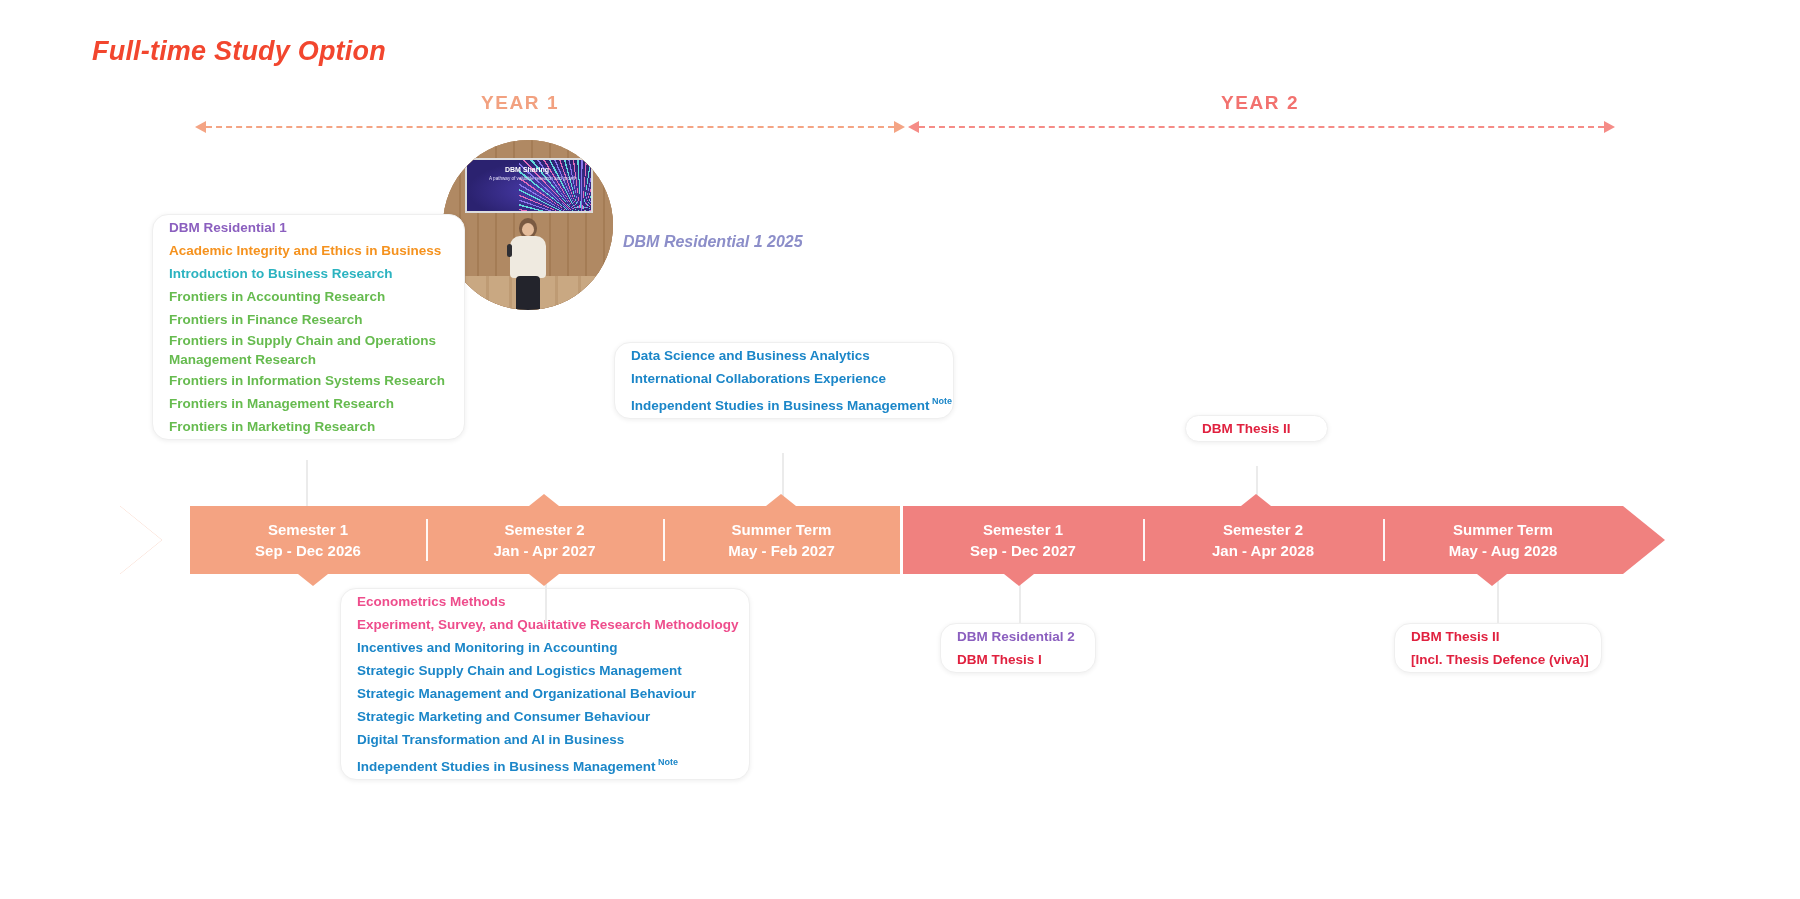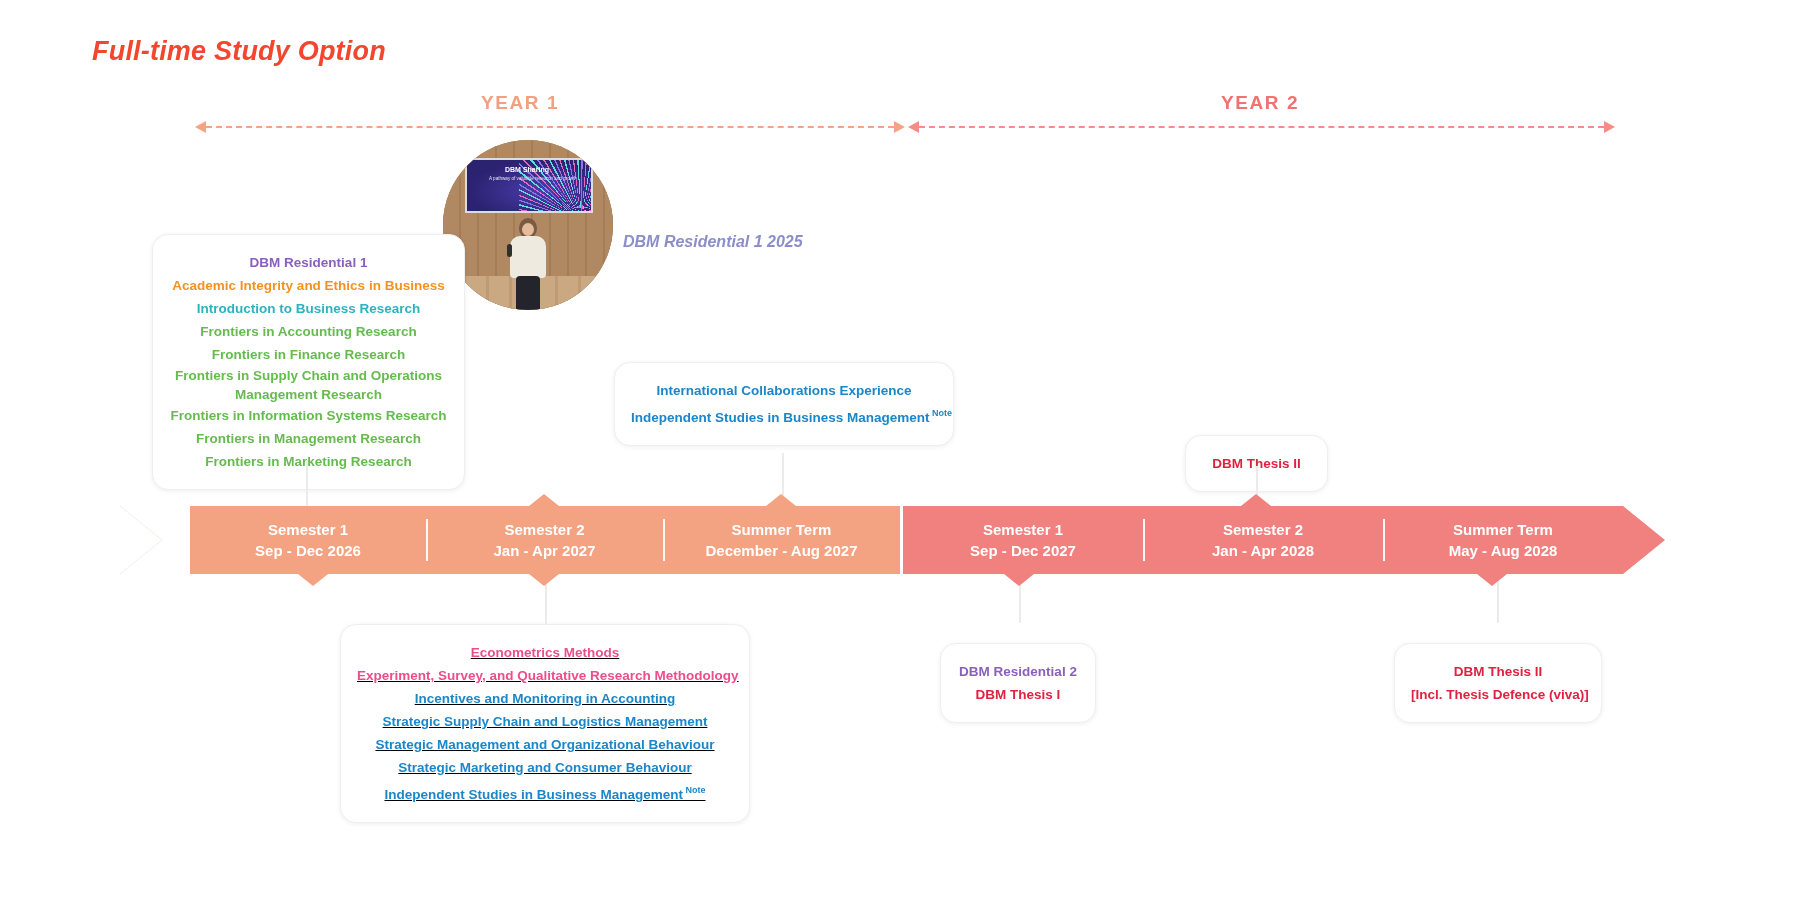--- a/index.html
+++ b/index.html
@@ -40,23 +40,21 @@
   #year1-arrow { left: 195px; width: 710px; color: #F4A484; }
   #year2-arrow { left: 908px; width: 707px; color: #F58C87; }
 
   
   .card {
     position: absolute;
     background: #ffffff;
     border: 1.5px solid #EFEFEF;
     border-radius: 16px;
     box-shadow: 0 1px 5px rgba(0,0,0,.07);
-    text-align: center;
-    padding: 16px 16px;
-    margin-top: 20px;
+    padding: 1px 16px;
   }
   .card .line {
     font-size: 13.5px; font-weight: 700; line-height: 23px;
     white-space: nowrap;
   }
   .card .line.wrap { white-space: normal; line-height: 19px; }
   .note-sup { font-size: 9px; vertical-align: super; font-weight: 700; }
 
   
   .stem { position: absolute; width: 1.5px; background: #EBEBEB; }
@@ -203,30 +201,32 @@
       <div class="line" style="color: rgb(245, 146, 30);">Academic Integrity and Ethics in Business</div>
       <div class="line" style="color: rgb(43, 179, 192);">Introduction to Business Research</div>
       <div class="line" style="color: rgb(102, 187, 79);">Frontiers in Accounting Research</div>
       <div class="line" style="color: rgb(102, 187, 79);">Frontiers in Finance Research</div>
       <div class="line wrap" style="color: rgb(102, 187, 79);">Frontiers in Supply Chain and Operations Management Research</div>
       <div class="line" style="color: rgb(102, 187, 79);">Frontiers in Information Systems Research</div>
       <div class="line" style="color: rgb(102, 187, 79);">Frontiers in Management Research</div>
       <div class="line" style="color: rgb(102, 187, 79);">Frontiers in Marketing Research</div>
     </div>
   <div class="card" id="card-y1-summer" style="left:614px;  top:342px; width:340px;">
+      <div class="line" style="color: rgb(27, 134, 200);">Data Science and Business Analytics</div>
       <div class="line" style="color: rgb(27, 134, 200);">International Collaborations Experience</div>
       <div class="line" style="color: rgb(27, 134, 200);">Independent Studies in Business Management<span class="note-sup"> Note</span></div>
     </div>
-  <div class="card" id="card-y1-sem2" style="left:340px;  top:604px; width:410px;text-decoration:underline;">
+  <div class="card" id="card-y1-sem2" style="left:340px;  top:588px; width:410px;">
       <div class="line" style="color: rgb(238, 77, 140);">Econometrics Methods</div>
       <div class="line" style="color: rgb(238, 77, 140);">Experiment, Survey, and Qualitative Research Methodology</div>
       <div class="line" style="color: rgb(27, 134, 200);">Incentives and Monitoring in Accounting</div>
       <div class="line" style="color: rgb(27, 134, 200);">Strategic Supply Chain and Logistics Management</div>
       <div class="line" style="color: rgb(27, 134, 200);">Strategic Management and Organizational Behaviour</div>
       <div class="line" style="color: rgb(27, 134, 200);">Strategic Marketing and Consumer Behaviour</div>
+      <div class="line" style="color: rgb(27, 134, 200);">Digital Transformation and AI in Business</div>
       <div class="line" style="color: rgb(27, 134, 200);">Independent Studies in Business Management<span class="note-sup"> Note</span></div>
     </div>
   <div class="card" id="card-y2-sem2-top" style="left:1185px; top:415px; width:143px;">
       <div class="line" style="color: rgb(224, 33, 63);">DBM Thesis II</div>
     </div>
   <div class="card" id="card-y2-sem1" style="left:940px;  top:623px; width:156px;">
       <div class="line" style="color: rgb(139, 95, 191);">DBM Residential 2</div>
       <div class="line" style="color: rgb(224, 33, 63);">DBM Thesis I</div>
     </div>
   <div class="card" id="card-y2-summer" style="left:1394px; top:623px; width:208px;">
@@ -252,21 +252,21 @@
     </div>
     <div class="tl-seg" style="width: 237px; background: rgb(244, 163, 130);">
       <span class="notch-up" style="border-bottom:12px solid #F4A382; left:103px;"></span>
       <span class="notch-dn" style="border-top:12px solid #F4A382; left:103px;"></span>
       <span>Semester 2</span>
       <span>Jan - Apr 2027</span>
     </div>
     <div class="tl-seg" style="width: 237px; background: rgb(244, 163, 130);">
       <span class="notch-up" style="border-bottom:12px solid #F4A382; left:103px;"></span>
       <span>Summer Term</span>
-      <span>December - Aug 2027</span>
+      <span>May - Feb 2027</span>
     </div>
   </div>
 
   <div class="tl-bar" id="bar-y2" style="left:903px; top:506px; width:720px;">
     <div class="tl-seg" style="width: 240px; background: rgb(240, 129, 127);">
       <span class="notch-dn" style="border-top:12px solid #F0817F; left:101px;"></span>
       <span>Semester 1</span>
       <span>Sep - Dec 2027</span>
     </div>
     <div class="tl-seg" style="width: 240px; background: rgb(240, 129, 127);">

